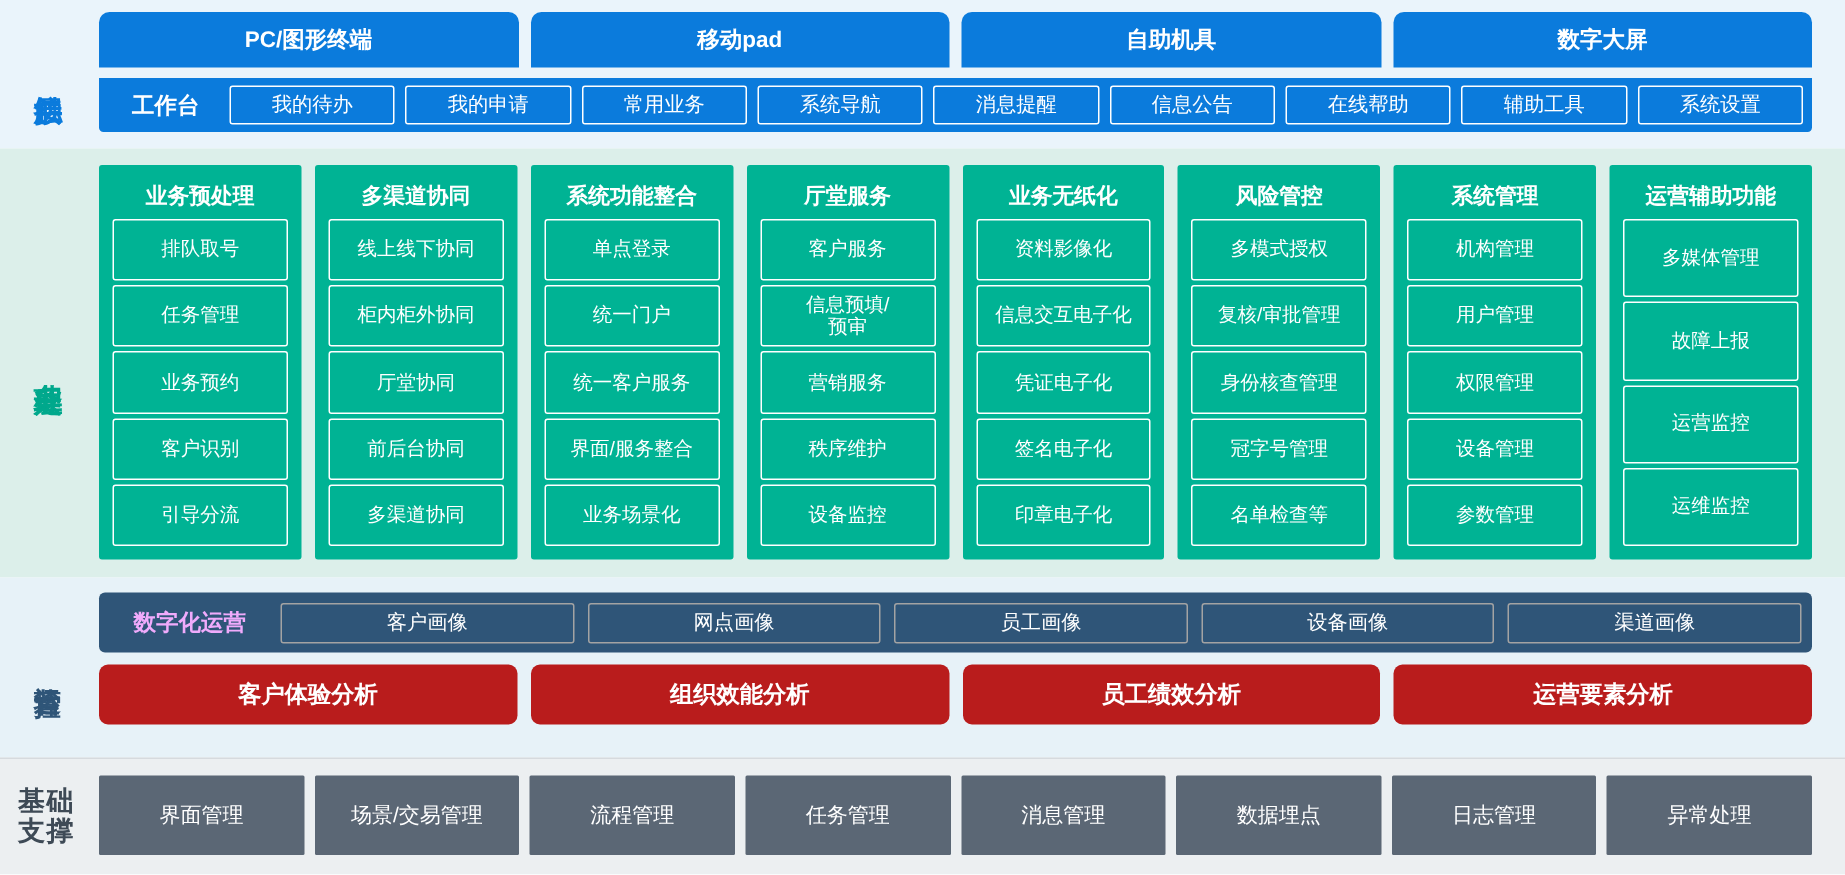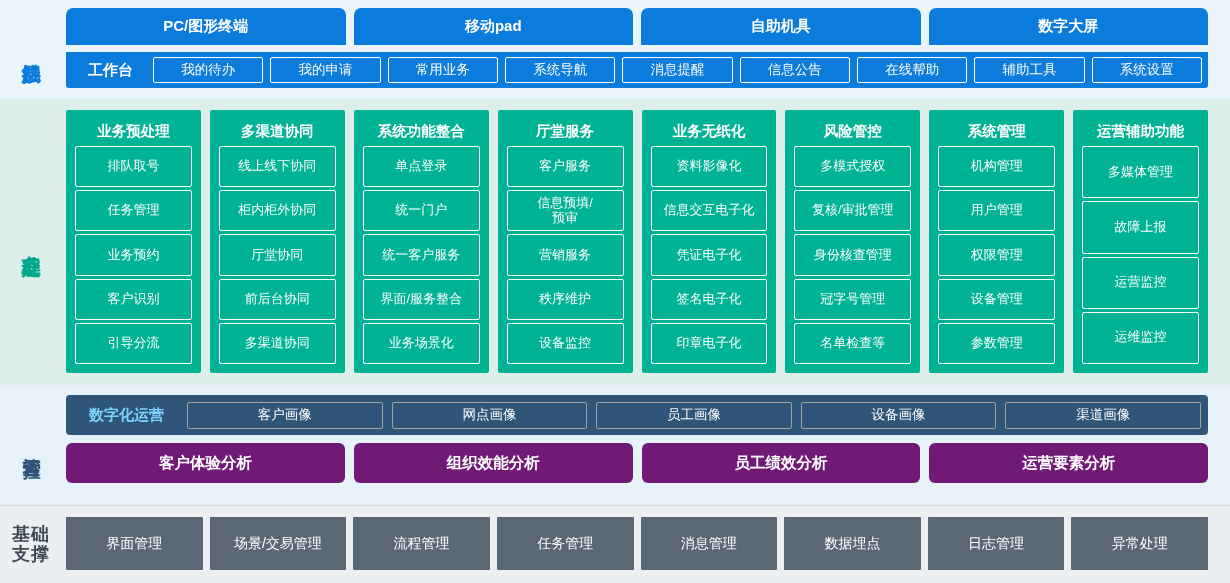--- a/index.html
+++ b/index.html
@@ -174,21 +174,21 @@
   .ops-digital-bar {
     background: #2f5578;
     height: 40px;
     display: flex;
     align-items: center;
     padding: 0 7px;
     gap: 9px;
     border-radius: 4px;
   }
   .ops-digital-title {
-    color: #7dd3fc;
+    color: #f0abfc;
     font-size: 15px;
     font-weight: bold;
     padding: 0 14px 0 16px;
     white-space: nowrap;
   }
   .ops-portrait {
     flex: 1 1 0;
     height: 27px;
     border: 1px solid #a3a3a3;
     border-radius: 2px;
@@ -199,21 +199,21 @@
     justify-content: center;
     white-space: nowrap;
   }
   .ops-analysis-row {
     display: flex;
     gap: 9px;
     height: 40px;
   }
   .ops-analysis {
     flex: 1 1 0;
-    background: #701a75;
+    background: #b91c1c;
     color: #ffffff;
     font-size: 15.5px;
     font-weight: bold;
     display: flex;
     align-items: center;
     justify-content: center;
     border-radius: 6px;
     white-space: nowrap;
   }
 

